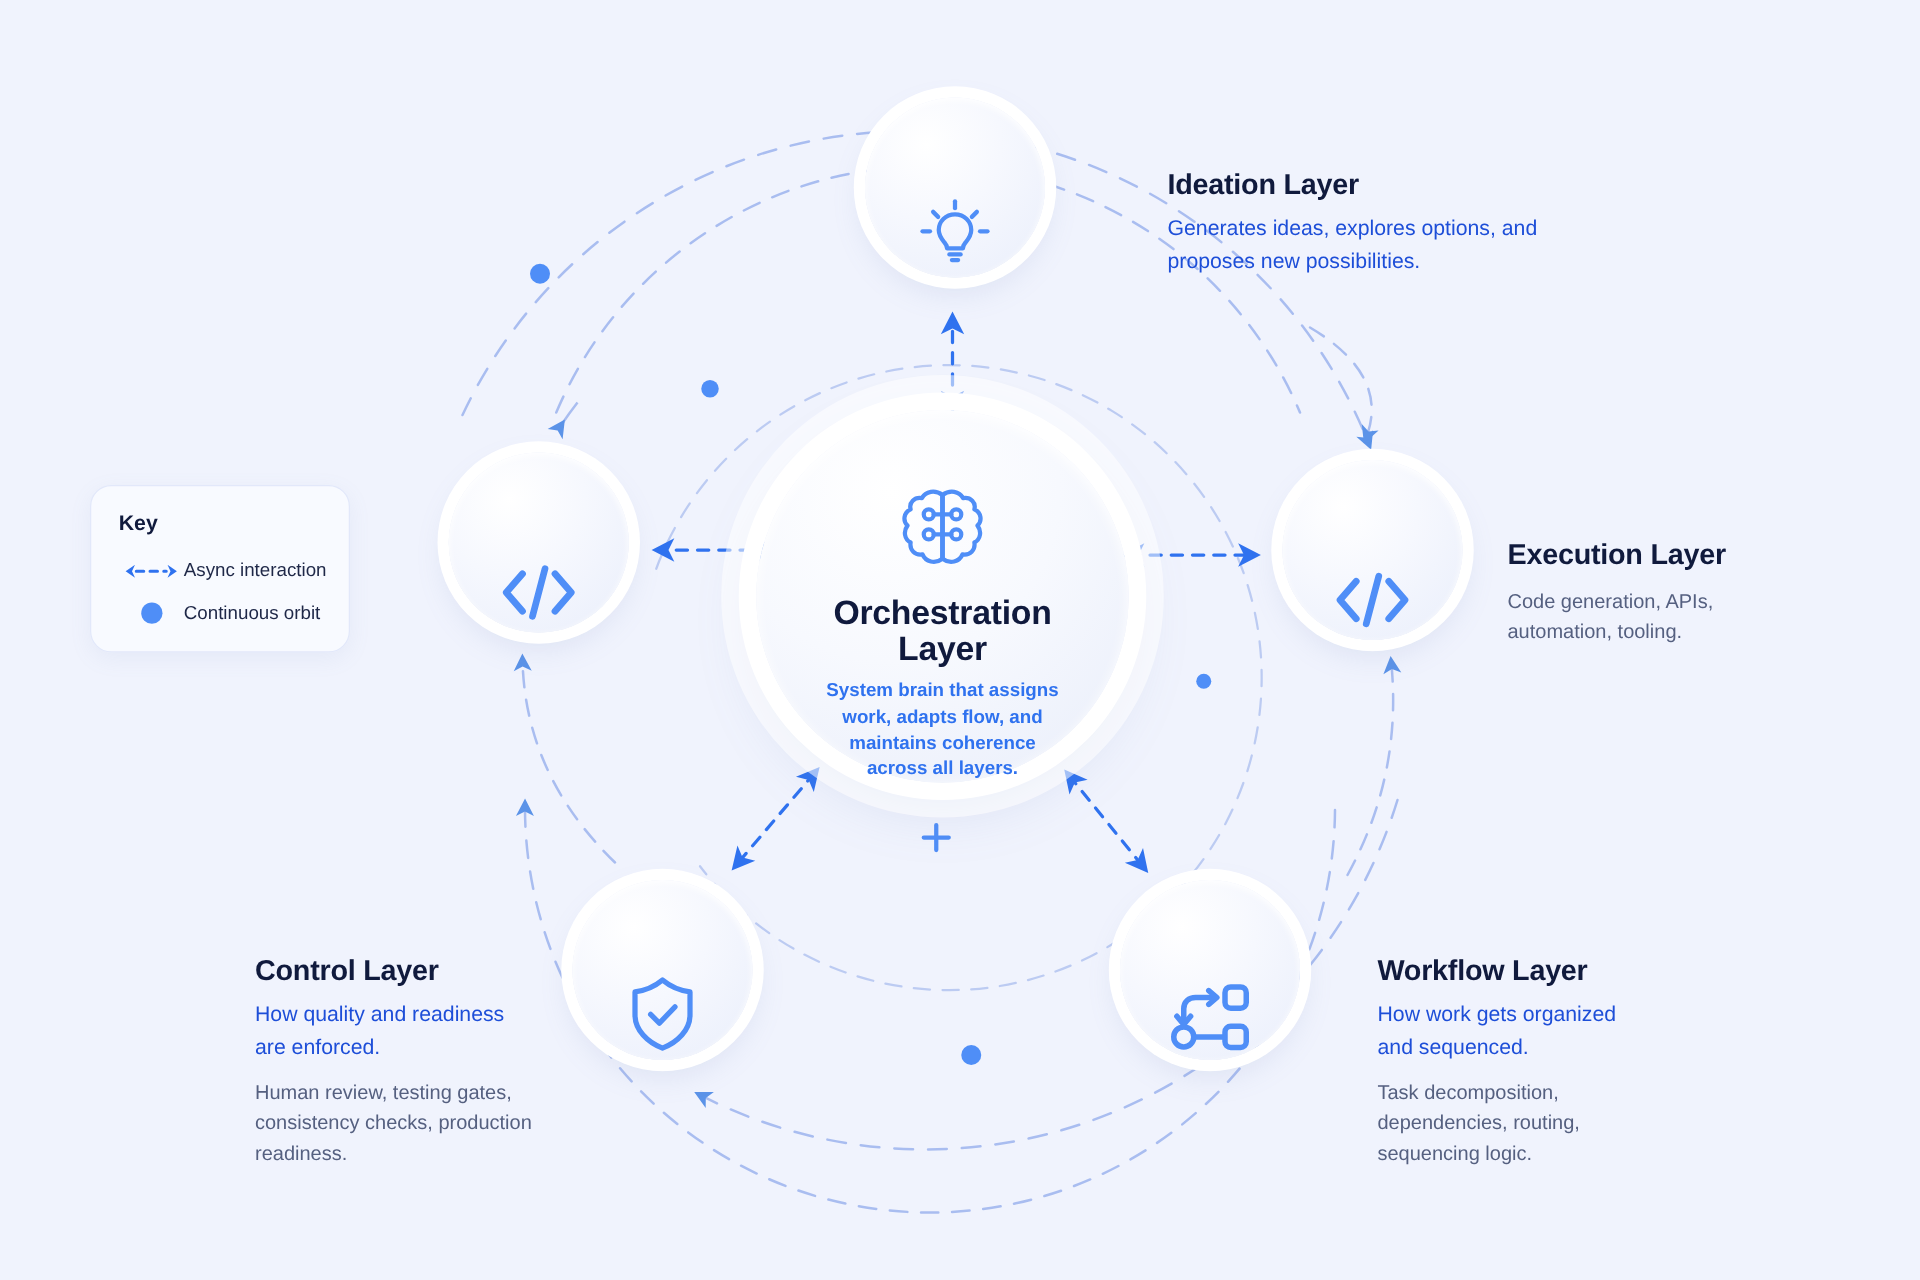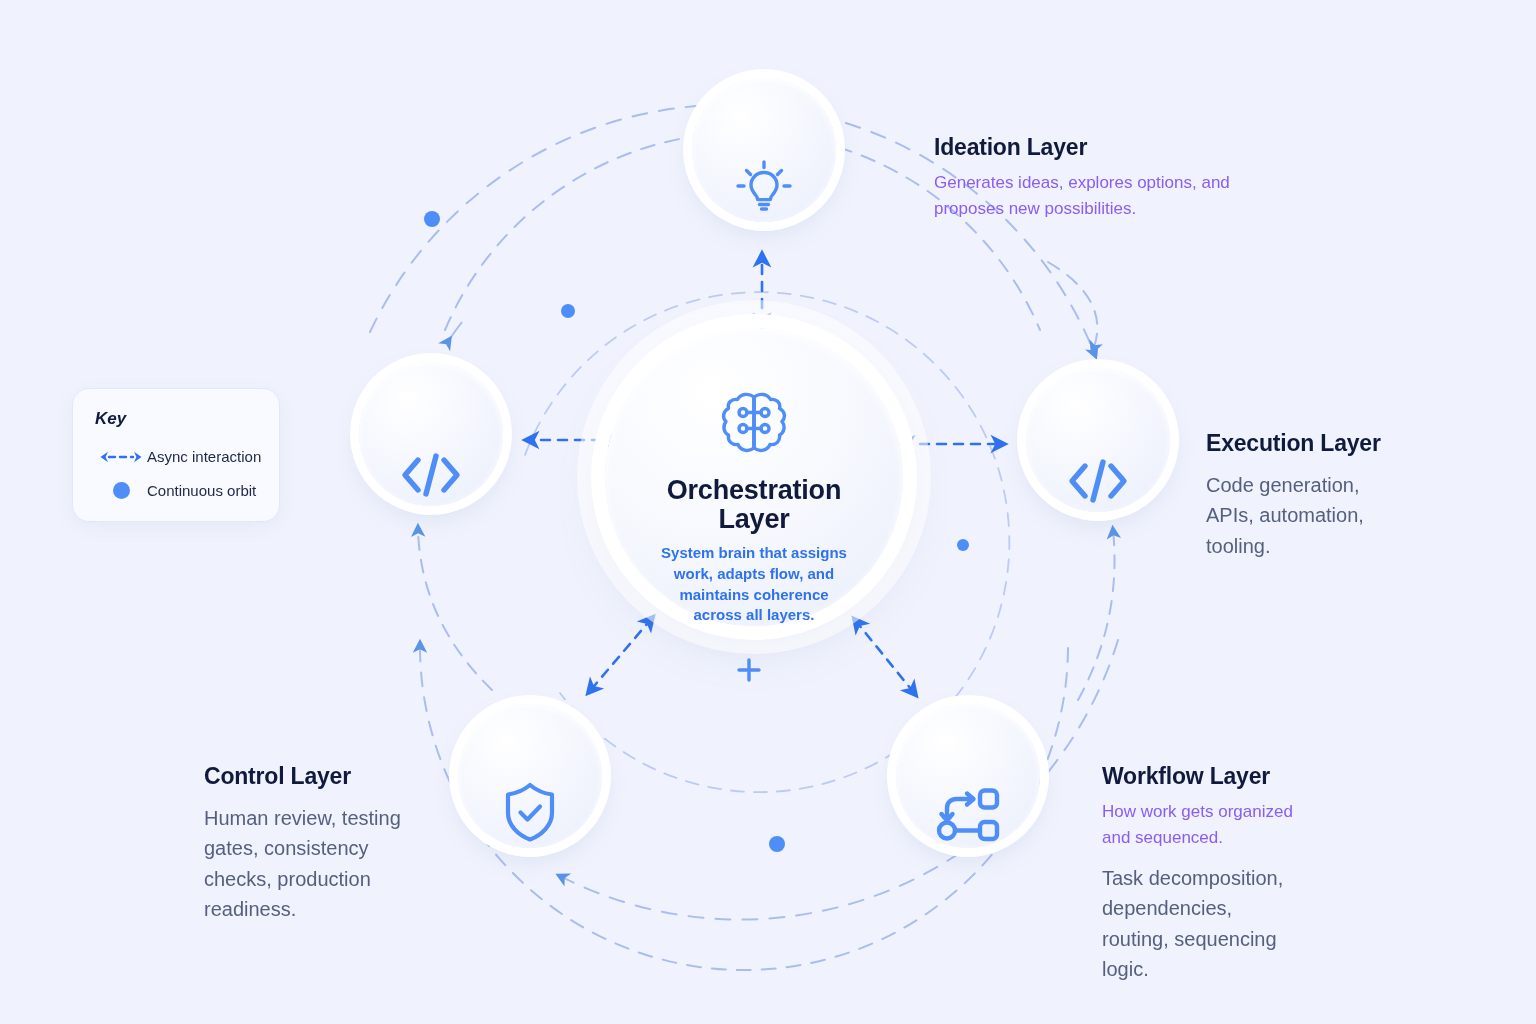--- a/index.html
+++ b/index.html
@@ -90,26 +90,26 @@
     font-size: 23px;
     font-weight: 700;
     color: #101a3d;
     letter-spacing: -0.2px;
     margin: 0 0 9px 0;
     white-space: nowrap;
   }
   .lbl-sub {
     font-size: 17px;
     font-weight: 400;
-    color: #8b5cf6;
+    color: #1d4ed8;
     line-height: 1.5;
     margin: 0;
   }
   .lbl-detail {
-    font-size: 20px;
+    font-size: 16px;
     font-weight: 400;
     color: #556080;
     line-height: 1.52;
     margin: 13px 0 0 0;
   }
   .lbl-right { text-align: left; }
 
   
   #key {
     position: absolute;
@@ -121,21 +121,20 @@
     background: rgba(249,251,255,0.92);
     border: 1px solid #e2e8fa;
     box-shadow: 0 5px 18px rgba(120,140,190,0.09);
     box-sizing: border-box;
   }
   #key .key-title {
     font-size: 17px;
     font-weight: 700;
     color: #101a3d;
     margin-bottom: 19px;
-    font-style: italic;
   }
   .key-row {
     display: flex;
     align-items: center;
     margin-top: 17px;
   }
   .key-glyph {
     width: 52px;
     flex: 0 0 52px;
     display: flex;
@@ -323,20 +322,21 @@
   </div>
 
   <div class="label-block lbl-right" style="left:1102px; top:727px; width:300px;">
     <p class="lbl-title">Workflow Layer</p>
     <p class="lbl-sub" style="max-width:214px;">How work gets organized and sequenced.</p>
     <p class="lbl-detail" style="max-width:196px;">Task decomposition, dependencies, routing, sequencing logic.</p>
   </div>
 
   <div class="label-block" style="left:204px; top:727px; width:300px;">
     <p class="lbl-title">Control Layer</p>
+    <p class="lbl-sub" style="max-width:218px;">How quality and readiness are enforced.</p>
     <p class="lbl-detail" style="max-width:230px;">Human review, testing gates, consistency checks, production readiness.</p>
   </div>
 
   <div id="key">
     <div class="key-title">Key</div>
 
     <div class="key-row">
       <span class="key-glyph">
         <svg width="48" height="14" viewBox="0 0 48 14" fill="none">
           <path d="M12 7 H36" stroke="#2f72ef" stroke-width="2.4" stroke-dasharray="6 5" stroke-linecap="round"></path>

